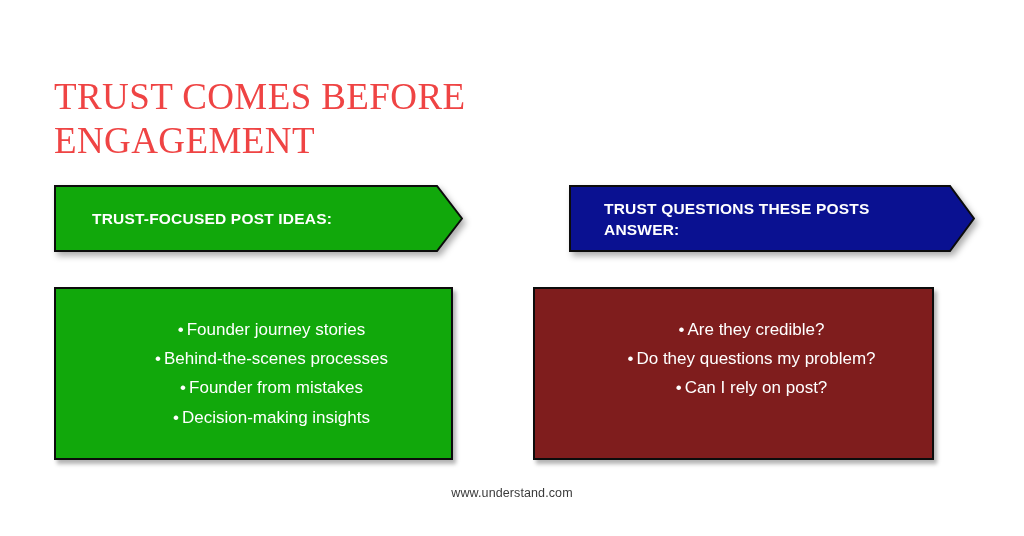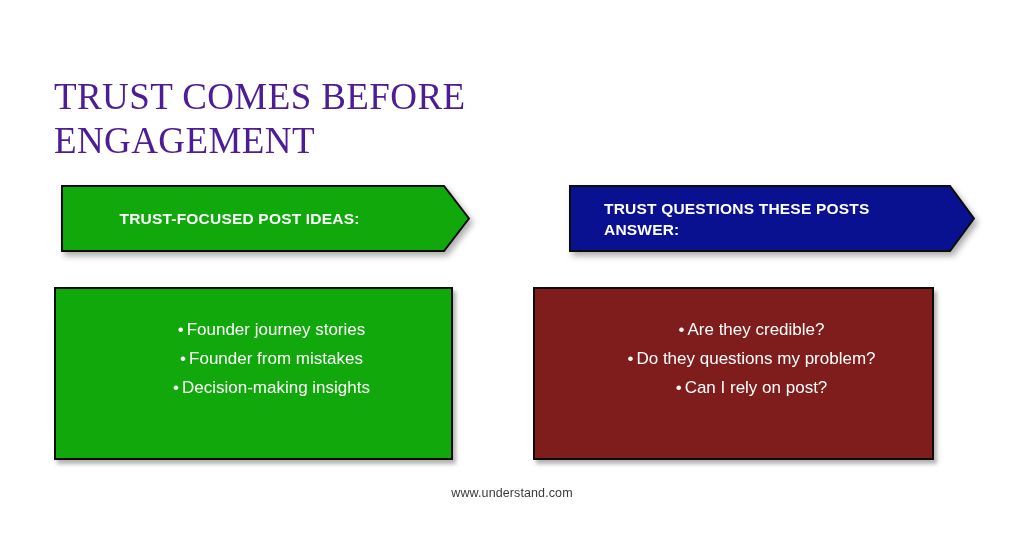--- a/index.html
+++ b/index.html
@@ -25,21 +25,21 @@
   
   .slide-title {
     position: absolute;
     left: 54px;
     top: 50px;
     width: 470px;
     font-family: "Liberation Serif", "DejaVu Serif", serif;
     font-size: 37px;
     line-height: 44px;
     letter-spacing: 0.4px;
-    color: #4c1d95;
+    color: #ef4444;
     font-weight: 400;
     text-transform: uppercase;
   }
 
   
   .banner {
     position: absolute;
     top: 185px;
     height: 67px;
     display: flex;
@@ -58,23 +58,22 @@
     color: #ffffff;
     font-size: 15.5px;
     font-weight: bold;
     line-height: 21px;
     letter-spacing: 0.2px;
     text-transform: uppercase;
     white-space: pre-line;
   }
 
   #banner-green {
-    left: 61px;
+    left: 54px;
     width: 409px;
-    justify-content: center;
   }
   #banner-green .banner-label {
     margin-left: 38px;
     width: 330px;
   }
 
   #banner-blue {
     left: 533px;
     width: 406px;
     margin-left: 36px;
@@ -156,20 +155,21 @@
       <svg viewBox="0 0 406 67" preserveAspectRatio="none" xmlns="http://www.w3.org/2000/svg">
         <polygon points="1,1 381,1 405,33.5 381,66 1,66" fill="#0a1191" stroke="#0c0c0c" stroke-width="2"></polygon>
       </svg>
     </div>
     <div class="banner-label">Trust questions these posts answer:</div>
   </div>
 
   <div class="content-box" id="box-green">
     <ul class="bullet-list">
       <li><span class="dot">•</span><span>Founder journey stories</span></li>
+      <li><span class="dot">•</span><span>Behind-the-scenes processes</span></li>
       <li><span class="dot">•</span><span>Founder from mistakes</span></li>
       <li><span class="dot">•</span><span>Decision-making insights</span></li>
     </ul>
   </div>
 
   <div class="content-box" id="box-blue">
     <ul class="bullet-list">
       <li><span class="dot">•</span><span>Are they credible?</span></li>
       <li><span class="dot">•</span><span>Do they questions my problem?</span></li>
       <li><span class="dot">•</span><span>Can I rely on post?</span></li>

